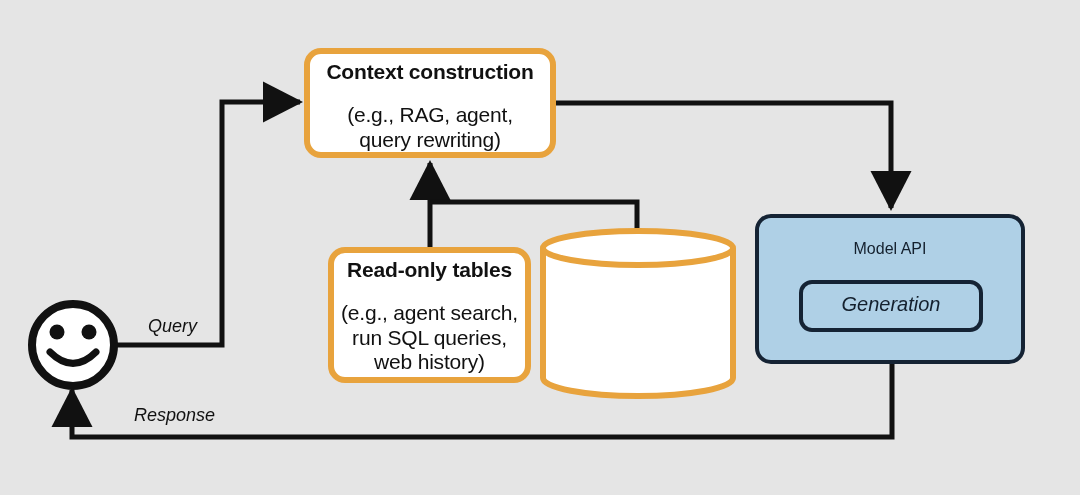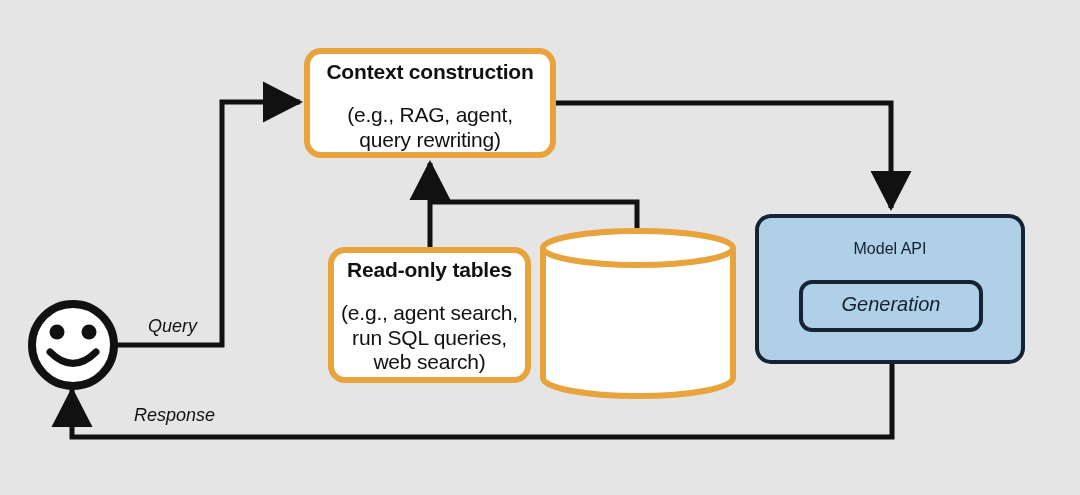--- a/index.html
+++ b/index.html
@@ -110,21 +110,21 @@
       <span>(e.g., RAG, agent,</span><br>
       <span>query rewriting)</span>
     </div>
   </div>
 
   <div class="node-text" style="left:323px; top:258px; width:213px;">
     <div class="node-title">Read-only tables</div>
     <div class="node-sub">
       <span>(e.g., agent search,</span><br>
       <span>run SQL queries,</span><br>
-      <span>web search)</span>
+      <span>web history)</span>
     </div>
   </div>
 
 
   <div class="node-text" style="left:757px; top:240px; width:266px;">
     <div class="modelapi-title">Model API</div>
   </div>
 
   <div class="node-text" style="left:801px; top:293px; width:180px;">
     <div class="generation-label">Generation</div>

